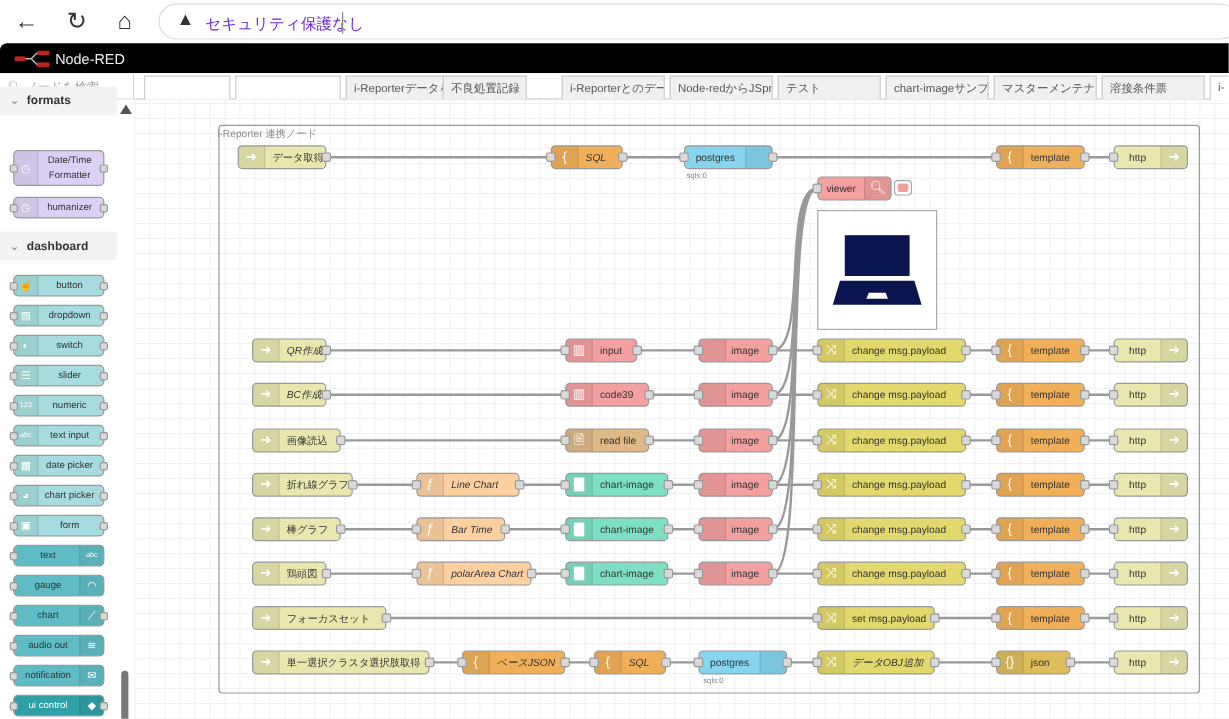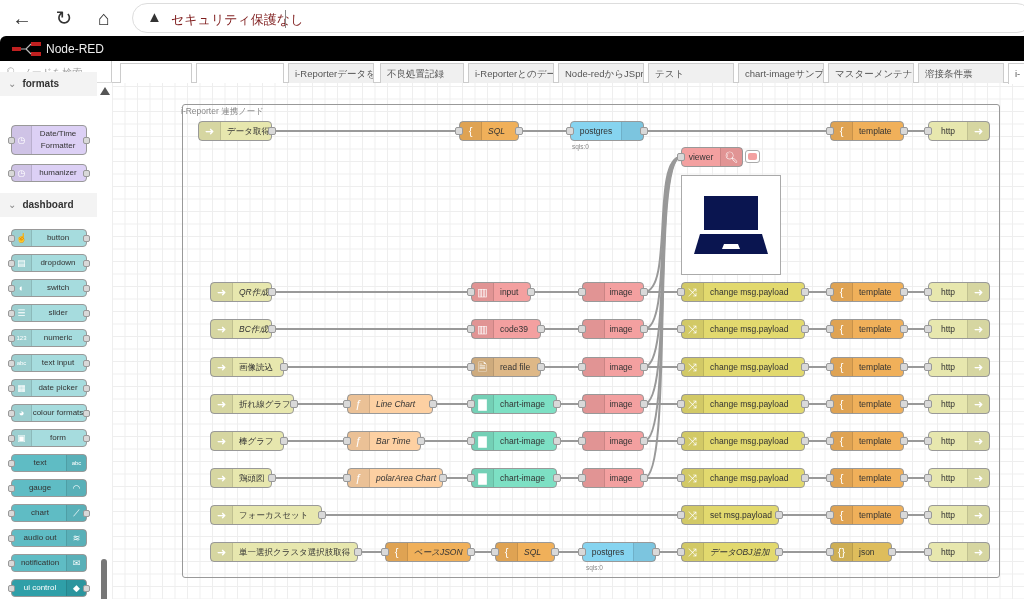--- a/index.html
+++ b/index.html
@@ -1,21 +1,21 @@
 <!DOCTYPE html>
 <html><head>
 <meta charset="utf-8">
 <style>
 *{box-sizing:border-box;margin:0;padding:0}
 body{width:1024px;height:599px;overflow:hidden;background:#fff;font-family:"Liberation Sans",sans-serif;position:relative}
 .browser{position:absolute;left:0;top:0;width:1024px;height:36px;background:#fff}
 .nav-btn{position:absolute;top:6px;width:24px;height:24px;font-size:20px;color:#333;text-align:center;line-height:24px;cursor:pointer}
 .urlbar{position:absolute;left:132px;top:3px;width:900px;height:30px;border:1px solid #ddd;border-radius:15px;background:#fff}
 .urlbar .warn{position:absolute;left:14px;top:4px;font-size:15px;color:#333}
-.urlbar .sec{position:absolute;left:38px;top:7px;font-size:13px;color:#7f1d1d}
+.urlbar .sec{position:absolute;left:38px;top:7px;font-size:13px;color:#6d28d9}
 .urlbar .caret{position:absolute;left:152px;top:6px;width:1px;height:18px;background:#888}
 .nr-header{position:absolute;left:0;top:36px;width:1024px;height:25px;background:#000;border-radius:6px 0 0 0}
 .nr-logo{position:absolute;left:12px;top:6px}
 .nr-title{position:absolute;left:46px;top:6px;color:#eee;font-size:12px}
 .palette{position:absolute;left:0;top:61px;width:112px;height:538px;background:#fff;border-right:1px solid #ccc}
 .search{position:absolute;left:0;top:0;width:112px;height:22px;border-bottom:1px solid #ddd;font-size:10px;color:#999;padding:5px 6px}
 .pscroll{position:absolute;left:97px;top:22px;width:15px;height:516px;background:#fff}
 .pscroll .up{position:absolute;left:3px;top:4px;width:0;height:0;border-left:5px solid transparent;border-right:5px solid transparent;border-bottom:8px solid #555}
 .pscroll .thumb{position:absolute;left:4px;top:476px;width:6px;height:62px;background:#777;border-radius:3px}
 .cat{position:absolute;left:0;width:97px;height:24px;background:#f3f3f3;font-size:10px;font-weight:bold;color:#333;padding:6px 8px}
@@ -133,21 +133,21 @@
       <span class="port po"></span>
     </div>
   <div class="pnode" style="top:318px;background:#a6dcde">
       <span class="ico">▦</span>
       <span class="lbl">date picker</span>
       <span class="port pi"></span>
       <span class="port po"></span>
     </div>
   <div class="pnode" style="top:343px;background:#a6dcde">
       <span class="ico">◕</span>
-      <span class="lbl">colour formats</span>
+      <span class="lbl">chart picker</span>
       <span class="port pi"></span>
       <span class="port po"></span>
     </div>
   <div class="pnode" style="top:368px;background:#a6dcde">
       <span class="ico">▣</span>
       <span class="lbl">form</span>
       <span class="port pi"></span>
       <span class="port po"></span>
     </div>
   <div class="pnode" style="top:393px;background:#5fbcc4">
@@ -182,21 +182,21 @@
       <span class="port pi"></span>
       <span class="port po"></span>
     </div>
 </div>
 
 <div class="workspace">
   <div class="tabs">
     <div class="tab blank" style="left:8px;width:72px"></div>
     <div class="tab blank" style="left:84px;width:88px"></div>
     <div class="tab" style="left:176px;width:86px">i-Reporterデータを</div>
-    <div class="tab" style="left:268px;width:84px">不良処置記録</div>
+    <div class="tab" style="left:257px;width:70px">不良処置記録</div>
     <div class="tab" style="left:356px;width:86px">i-Reporterとのデー</div>
     <div class="tab" style="left:446px;width:86px">Node-redからJSpre</div>
     <div class="tab" style="left:536px;width:86px">テスト</div>
     <div class="tab" style="left:626px;width:86px">chart-imageサンプル</div>
     <div class="tab" style="left:716px;width:86px">マスターメンテナン</div>
     <div class="tab" style="left:806px;width:86px">溶接条件票</div>
     <div class="tab active" style="left:896px;width:30px">i-</div>
   </div>
 
   <div class="group"></div>

